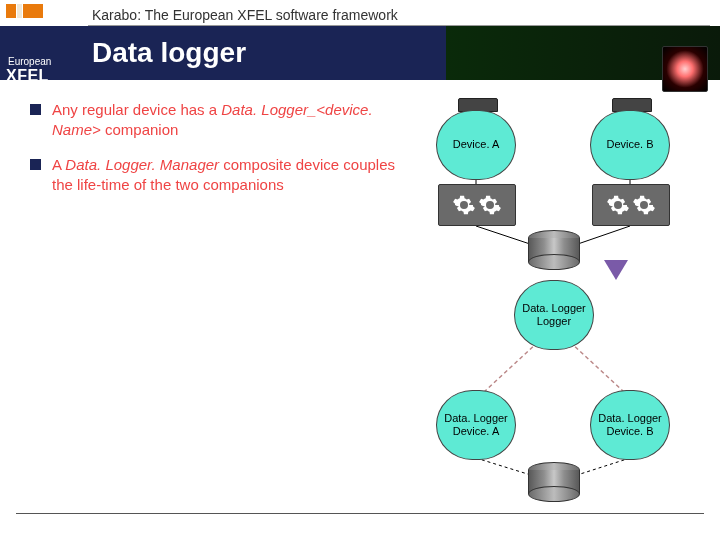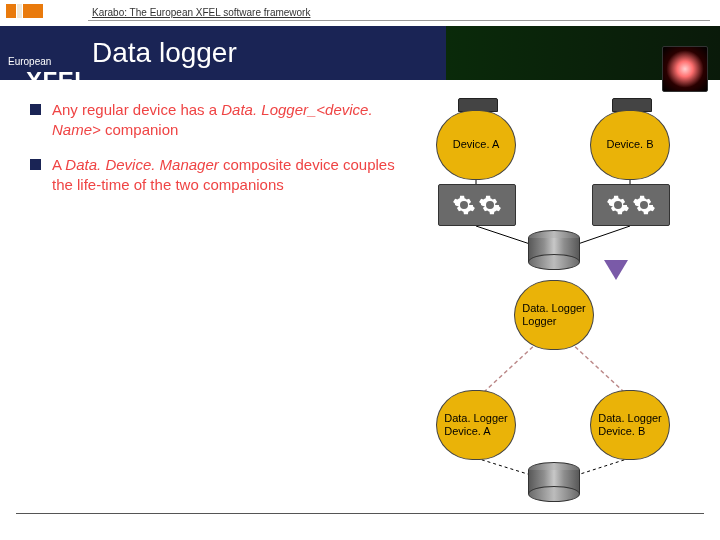--- a/index.html
+++ b/index.html
@@ -3,36 +3,35 @@
 <meta charset="utf-8">
 <style>
   * { box-sizing: border-box; margin: 0; padding: 0; }
   body {
     width: 720px; height: 540px;
     font-family: Arial, Helvetica, sans-serif;
     background: #fff; overflow: hidden; position: relative;
   }
   .topbar {
     position: absolute; left: 88px; top: 5px; right: 10px;
-    font-size: 10px; color: #333; padding: 2px 4px;
+    font-size: 14px; color: #333; padding: 2px 4px;
     border-bottom: 1px solid #999;
-    text-decoration: underline;
   }
   .logo {
     position: absolute; left: 2px; top: 2px; width: 84px; height: 78px;
   }
   .logo .euro { font-size: 10px; color: #fff; font-weight: 400; margin-top: 28px; margin-left: 6px;}
-  .logo .xfel { font-size: 24px; font-weight: 800; color: #fff; margin-left: 24px; letter-spacing: 0.5px;}
+  .logo .xfel { font-size: 16px; font-weight: 800; color: #fff; margin-left: 4px; letter-spacing: 0.5px;}
   .titlebar {
     position: absolute; left: 0; top: 26px; right: 0; height: 54px;
     background: linear-gradient(90deg, #1a2455 0%, #1a2455 62%, #0a2a0a 62%, #0a1a0a 100%);
     display: flex; align-items: center;
   }
   .titlebar .title {
-    color: #fff; font-size: 28px; font-weight: 400; margin-left: 92px;
+    color: #fff; font-size: 28px; font-weight: 700; margin-left: 92px;
   }
   .probe {
     position: absolute; right: 12px; top: 20px; width: 46px; height: 46px;
     background: radial-gradient(circle at 50% 50%, #ffd0d0 0%, #ff7070 25%, #2a0000 60%, #000 100%);
     border: 1px solid #333; border-radius: 2px;
   }
   .logo-accent {
     position: absolute; left: 6px; top: 4px; width: 56px; height: 16px;
   }
   .logo-accent span {
@@ -49,21 +48,21 @@
     content: ""; position: absolute; left: 0; top: 4px;
     width: 11px; height: 11px; background: #1a2455;
   }
   .ital { font-style: italic; }
   .diagram {
     position: absolute; left: 430px; top: 100px; width: 280px; height: 380px;
   }
   .node {
     position: absolute; width: 80px; height: 70px;
     border: 1px solid #444; border-radius: 50% / 55%;
-    background: #eab308; 
+    background: #5eead4; text-align: center;
     font-size: 11px; display: flex; align-items: center; justify-content: center;
     line-height: 1.2; padding: 4px;
   }
   .devA { left: 6px; top: 10px; }
   .devB { left: 160px; top: 10px; }
   .dlMgr { left: 84px; top: 180px; }
   .dlA { left: 6px; top: 290px; }
   .dlB { left: 160px; top: 290px; }
   .gearbox {
     position: absolute; width: 78px; height: 42px;
@@ -123,21 +122,21 @@
   </div>
   <div class="title">Data logger</div>
   <div class="probe"></div>
 </div>
 
 <div class="content">
   <div class="bullet">
     <span>Any regular device has a </span><span class="ital">Data. Logger_&lt;device. Name&gt;</span><span> companion</span>
   </div>
   <div class="bullet">
-    <span>A </span><span class="ital">Data. Device. Manager</span><span> composite device couples the life-time of the two companions</span>
+    <span>A </span><span class="ital">Data. Logger. Manager</span><span> composite device couples the life-time of the two companions</span>
   </div>
 </div>
 
 <div class="diagram">
 
   <svg class="conn">
     <line x1="46" y1="80" x2="46" y2="86" stroke="#000" stroke-width="1"></line>
     <line x1="200" y1="80" x2="200" y2="86" stroke="#000" stroke-width="1"></line>
     <line x1="46" y1="126" x2="106" y2="146" stroke="#000" stroke-width="1"></line>
     <line x1="200" y1="126" x2="142" y2="146" stroke="#000" stroke-width="1"></line>

